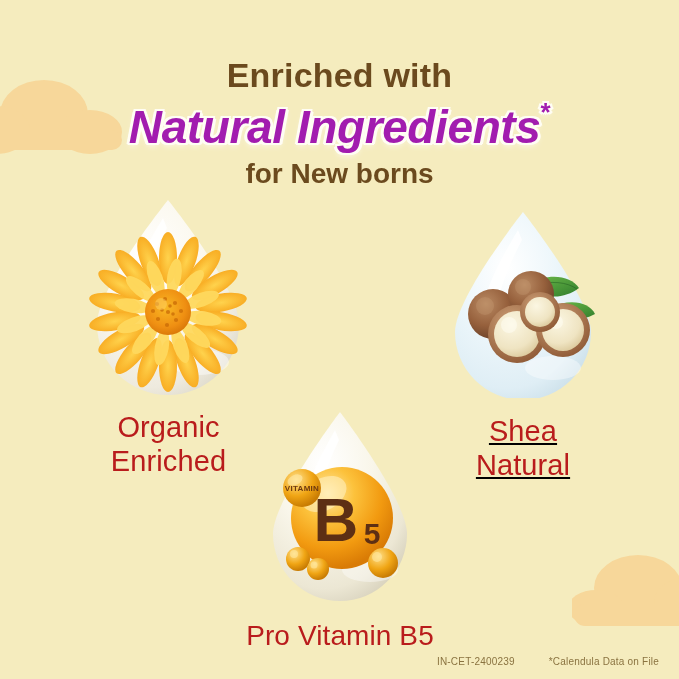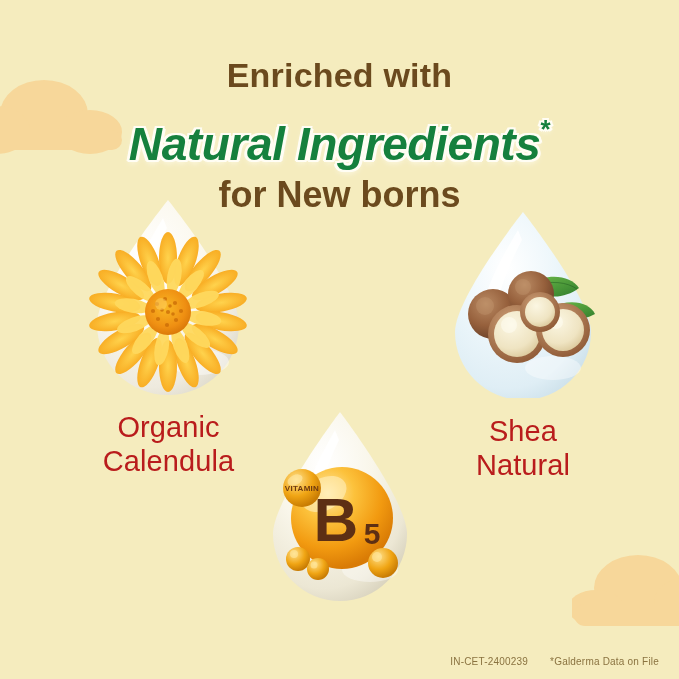--- a/index.html
+++ b/index.html
@@ -39,52 +39,52 @@
     text-align: center;
   }
   .line-enriched {
     font-size: 34px;
     font-weight: bold;
     color: #6b4a1e;
     letter-spacing: 0.2px;
     line-height: 1.12;
   }
   .line-natural {
-    margin-top: 20px;
+    margin-top: 3px;
     font-size: 46px;
     font-weight: bold;
     font-style: italic;
-    color: #15803d;
+    color: #a21caf;
     letter-spacing: -0.4px;
     line-height: 1.16;
     text-shadow:
       2px 0 0 #fffdf4, -2px 0 0 #fffdf4, 0 2px 0 #fffdf4, 0 -2px 0 #fffdf4,
       2px 2px 0 #fffdf4, -2px 2px 0 #fffdf4, 2px -2px 0 #fffdf4, -2px -2px 0 #fffdf4,
       3px 1px 0 #fffdf4, -3px 1px 0 #fffdf4, 0 3px 6px rgba(255,253,244,0.9);
   }
   .line-natural .star {
     font-size: 26px;
     vertical-align: 22px;
     font-style: normal;
   }
   .line-newborns {
     margin-top: 4px;
-    font-size: 36px;
+    font-size: 28px;
     font-weight: bold;
     color: #6b4a1e;
     line-height: 1.12;
   }
 
   
   .item {
     position: absolute;
     text-align: center;
   }
   .item-calendula { left: 36px;  top: 196px; width: 265px; }
-  .item-shea      { left: 398px; top: 208px; width: 250px; }
+  .item-shea      { left: 398px; top: 208px; width: 250px; text-decoration: underline; }
   .item-b5        { left: 215px; top: 408px; width: 250px; }
 
   .droplet-wrap {
     position: relative;
     margin: 0 auto;
   }
   .label {
     color: #b91c1c;
     font-size: 29px;
     line-height: 1.18;
@@ -93,21 +93,21 @@
   .label-calendula { margin-top: 10px; }
   .label-shea { margin-top: 12px; }
   .label-b5 { margin-top: 12px; font-size: 28px; }
 
   
   .footer {
     position: absolute;
     right: 20px;
     bottom: 12px;
     display: flex;
-    gap: 22px;
+    gap: 34px;
     align-items: baseline;
     color: #8a7340;
     font-size: 10px;
     letter-spacing: 0.2px;
   }
 </style>
 </head>
 <body>
 
 <div class="stage">
@@ -222,21 +222,21 @@
               <circle cx="-6" cy="-2" r="1.8"></circle>
             <circle cx="5" cy="2" r="1.8"></circle>
               <circle cx="2" cy="-6" r="1.8"></circle>
           </g>
           <circle cx="-7" cy="-8" r="6" fill="#ffd264" opacity="0.5"></circle>
         </g>
       </svg>
     </div>
     <div class="label label-calendula">
       <div>Organic</div>
-      <div>Calendula</div>
+      <div>Enriched</div>
     </div>
   </div>
 
   <div class="item item-shea">
     <div class="droplet-wrap">
       <svg width="185" height="190" viewBox="0 0 185 190">
         <defs>
           <radialGradient id="dropShea" cx="38%" cy="30%" r="80%">
             <stop offset="0%" stop-color="#ffffff"></stop>
             <stop offset="42%" stop-color="#eef7fb"></stop>
@@ -335,20 +335,23 @@
         <text x="52" y="83" text-anchor="middle" font-family="'Liberation Sans', sans-serif" font-size="8" font-weight="bold" letter-spacing="0.3" fill="#6e3a10">VITAMIN</text>
 
         <circle cx="48" cy="151" r="12" fill="url(#bubbleG)"></circle>
         <circle cx="44" cy="146" r="4" fill="#ffe7a0" opacity="0.6"></circle>
         <circle cx="68" cy="161" r="11" fill="url(#bubbleG)"></circle>
         <circle cx="64" cy="157" r="3.5" fill="#ffe7a0" opacity="0.6"></circle>
         <circle cx="133" cy="155" r="15" fill="url(#bubbleG)"></circle>
         <circle cx="127" cy="149" r="5" fill="#ffe7a0" opacity="0.6"></circle>
       </svg>
     </div>
+    <div class="label label-b5">
+      <div>Pro Vitamin B5</div>
+    </div>
   </div>
 
   <div class="footer">
     <span>IN-CET-2400239</span>
-    <span>*Galderma Data on File</span>
+    <span>*Calendula Data on File</span>
   </div>
 
 </div>
 
 </body></html>

